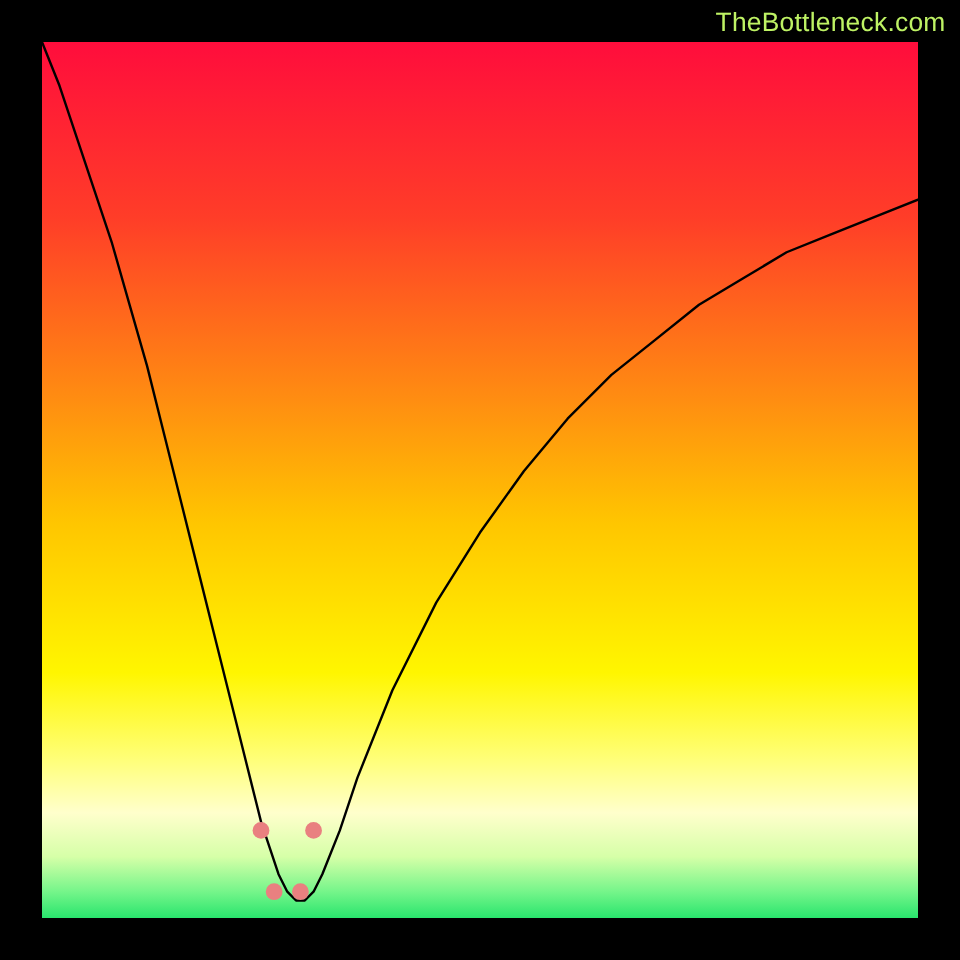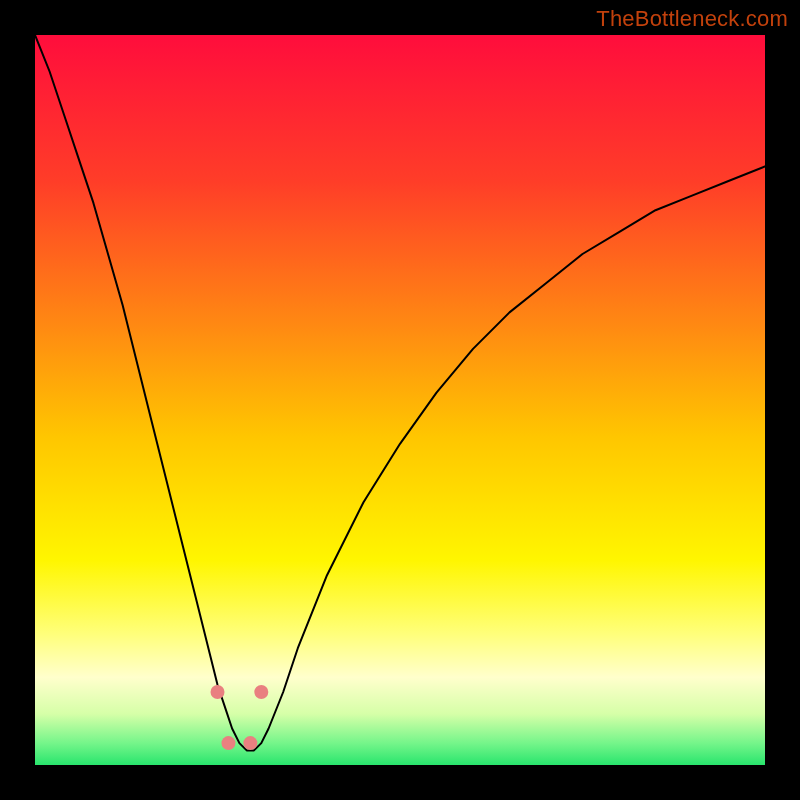--- a/index.html
+++ b/index.html
@@ -24,21 +24,21 @@
     top: 35px;
     left: 35px;
     width: 730px;
     height: 730px;
     overflow: hidden;
   }
   .watermark {
     position: absolute;
     top: 6px;
     right: 12px;
-    color: #c2410c;
+    color: #bef264;
     font-size: 22px;
     font-weight: 500;
     letter-spacing: 0.2px;
   }
   svg { display: block; }
 </style>
 </head>
 <body>
 
 <div class="frame">

